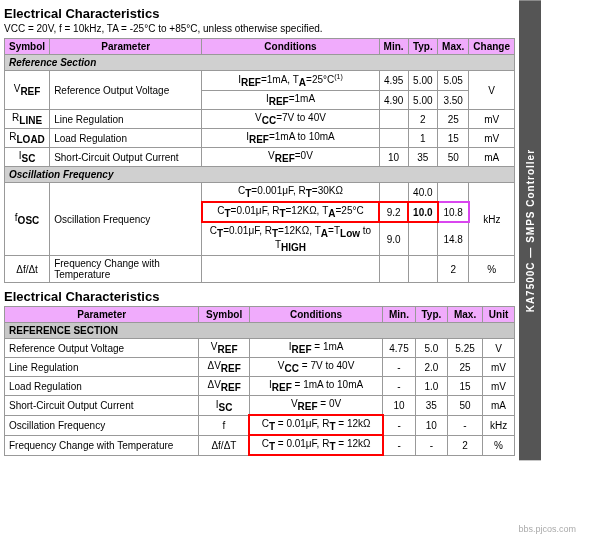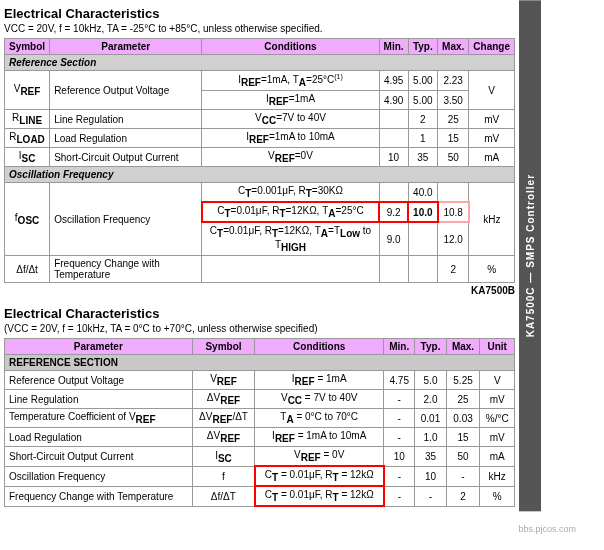--- a/index.html
+++ b/index.html
@@ -147,21 +147,21 @@
             <tr class="section-header">
               <td colspan="7">Reference Section</td>
             </tr>
 
             <tr>
               <td rowspan="2">V<sub>REF</sub></td>
               <td rowspan="2" class="left-align">Reference Output Voltage</td>
               <td>I<sub>REF</sub>=1mA, T<sub>A</sub>=25°C<sup>(1)</sup></td>
               <td>4.95</td>
               <td>5.00</td>
-              <td>2.23</td>
+              <td>5.05</td>
               <td rowspan="2">V</td>
             </tr>
 
             <tr>
               <td>I<sub>REF</sub>=1mA</td>
               <td>4.90</td>
               <td>5.00</td>
               <td>3.50</td>
             </tr>
 
@@ -206,51 +206,49 @@
               <td></td>
               <td>40.0</td>
               <td></td>
               <td rowspan="3">kHz</td>
             </tr>
 
             <tr>
               <td style="border: 2px solid red;">C<sub>T</sub>=0.01μF, R<sub>T</sub>=12KΩ, T<sub>A</sub>=25°C</td>
               <td style="border: 2px solid red;">9.2</td>
               <td style="border: 2px solid red; font-weight:bold;">10.0</td>
-              <td style="border: 2px solid #fca5a5;">10.8</td>
+              <td style="border: 2px solid #d946ef;">10.8</td>
             </tr>
 
             <tr>
               <td>C<sub>T</sub>=0.01μF, R<sub>T</sub>=12KΩ, T<sub>A</sub>=T<sub>Low</sub> to T<sub>HIGH</sub></td>
               <td>9.0</td>
               <td></td>
-              <td>12.0</td>
+              <td>14.8</td>
             </tr>
 
             <tr>
               <td>Δf/Δt</td>
               <td class="left-align">Frequency Change with Temperature</td>
               <td></td>
               <td></td>
               <td></td>
               <td>2</td>
               <td>%</td>
             </tr>
           </tbody>
         </table>
 
-        <div class="ka-label">KA7500B</div>
 
       </div>
     </div>
 
     <div class="bottom-section">
       <div style="flex:1">
         <div class="section-title">Electrical Characteristics</div>
-        <div class="section-subtitle">(VCC = 20V, f = 10kHz, TA = 0°C to +70°C, unless otherwise specified)</div>
 
         <table>
           <thead>
             <tr>
               <th>Parameter</th>
               <th>Symbol</th>
               <th>Conditions</th>
               <th>Min.</th>
               <th>Typ.</th>
               <th>Max.</th>
@@ -276,29 +274,20 @@
             <tr>
               <td class="left-align">Line Regulation</td>
               <td>ΔV<sub>REF</sub></td>
               <td>V<sub>CC</sub> = 7V to 40V</td>
               <td>-</td>
               <td>2.0</td>
               <td>25</td>
               <td>mV</td>
             </tr>
 
-            <tr>
-              <td class="left-align">Temperature Coefficient of V<sub>REF</sub></td>
-              <td>ΔV<sub>REF</sub>/ΔT</td>
-              <td>T<sub>A</sub> = 0°C to 70°C</td>
-              <td>-</td>
-              <td>0.01</td>
-              <td>0.03</td>
-              <td>%/°C</td>
-            </tr>
 
             <tr>
               <td class="left-align">Load Regulation</td>
               <td>ΔV<sub>REF</sub></td>
               <td>I<sub>REF</sub> = 1mA to 10mA</td>
               <td>-</td>
               <td>1.0</td>
               <td>15</td>
               <td>mV</td>
             </tr>

